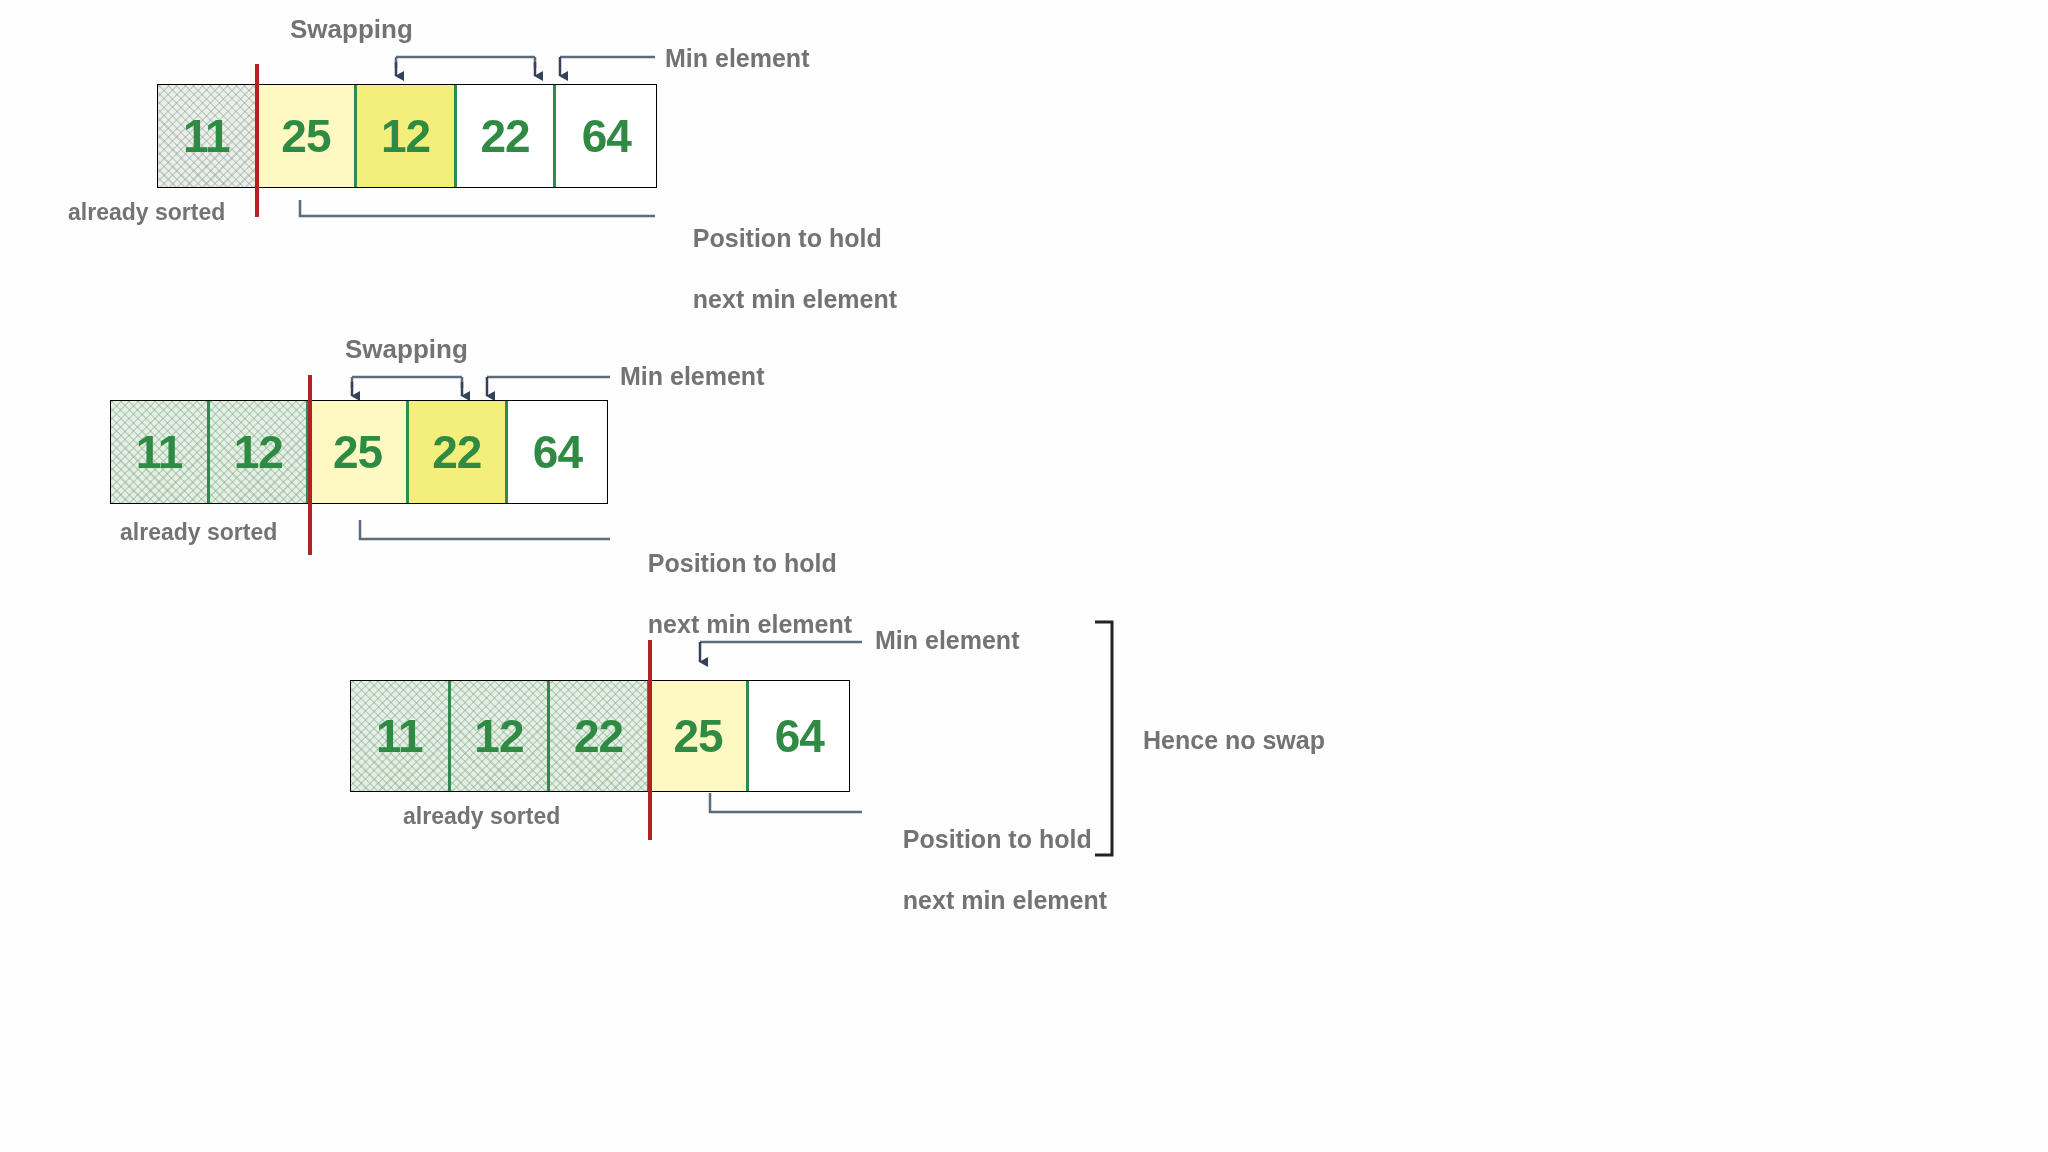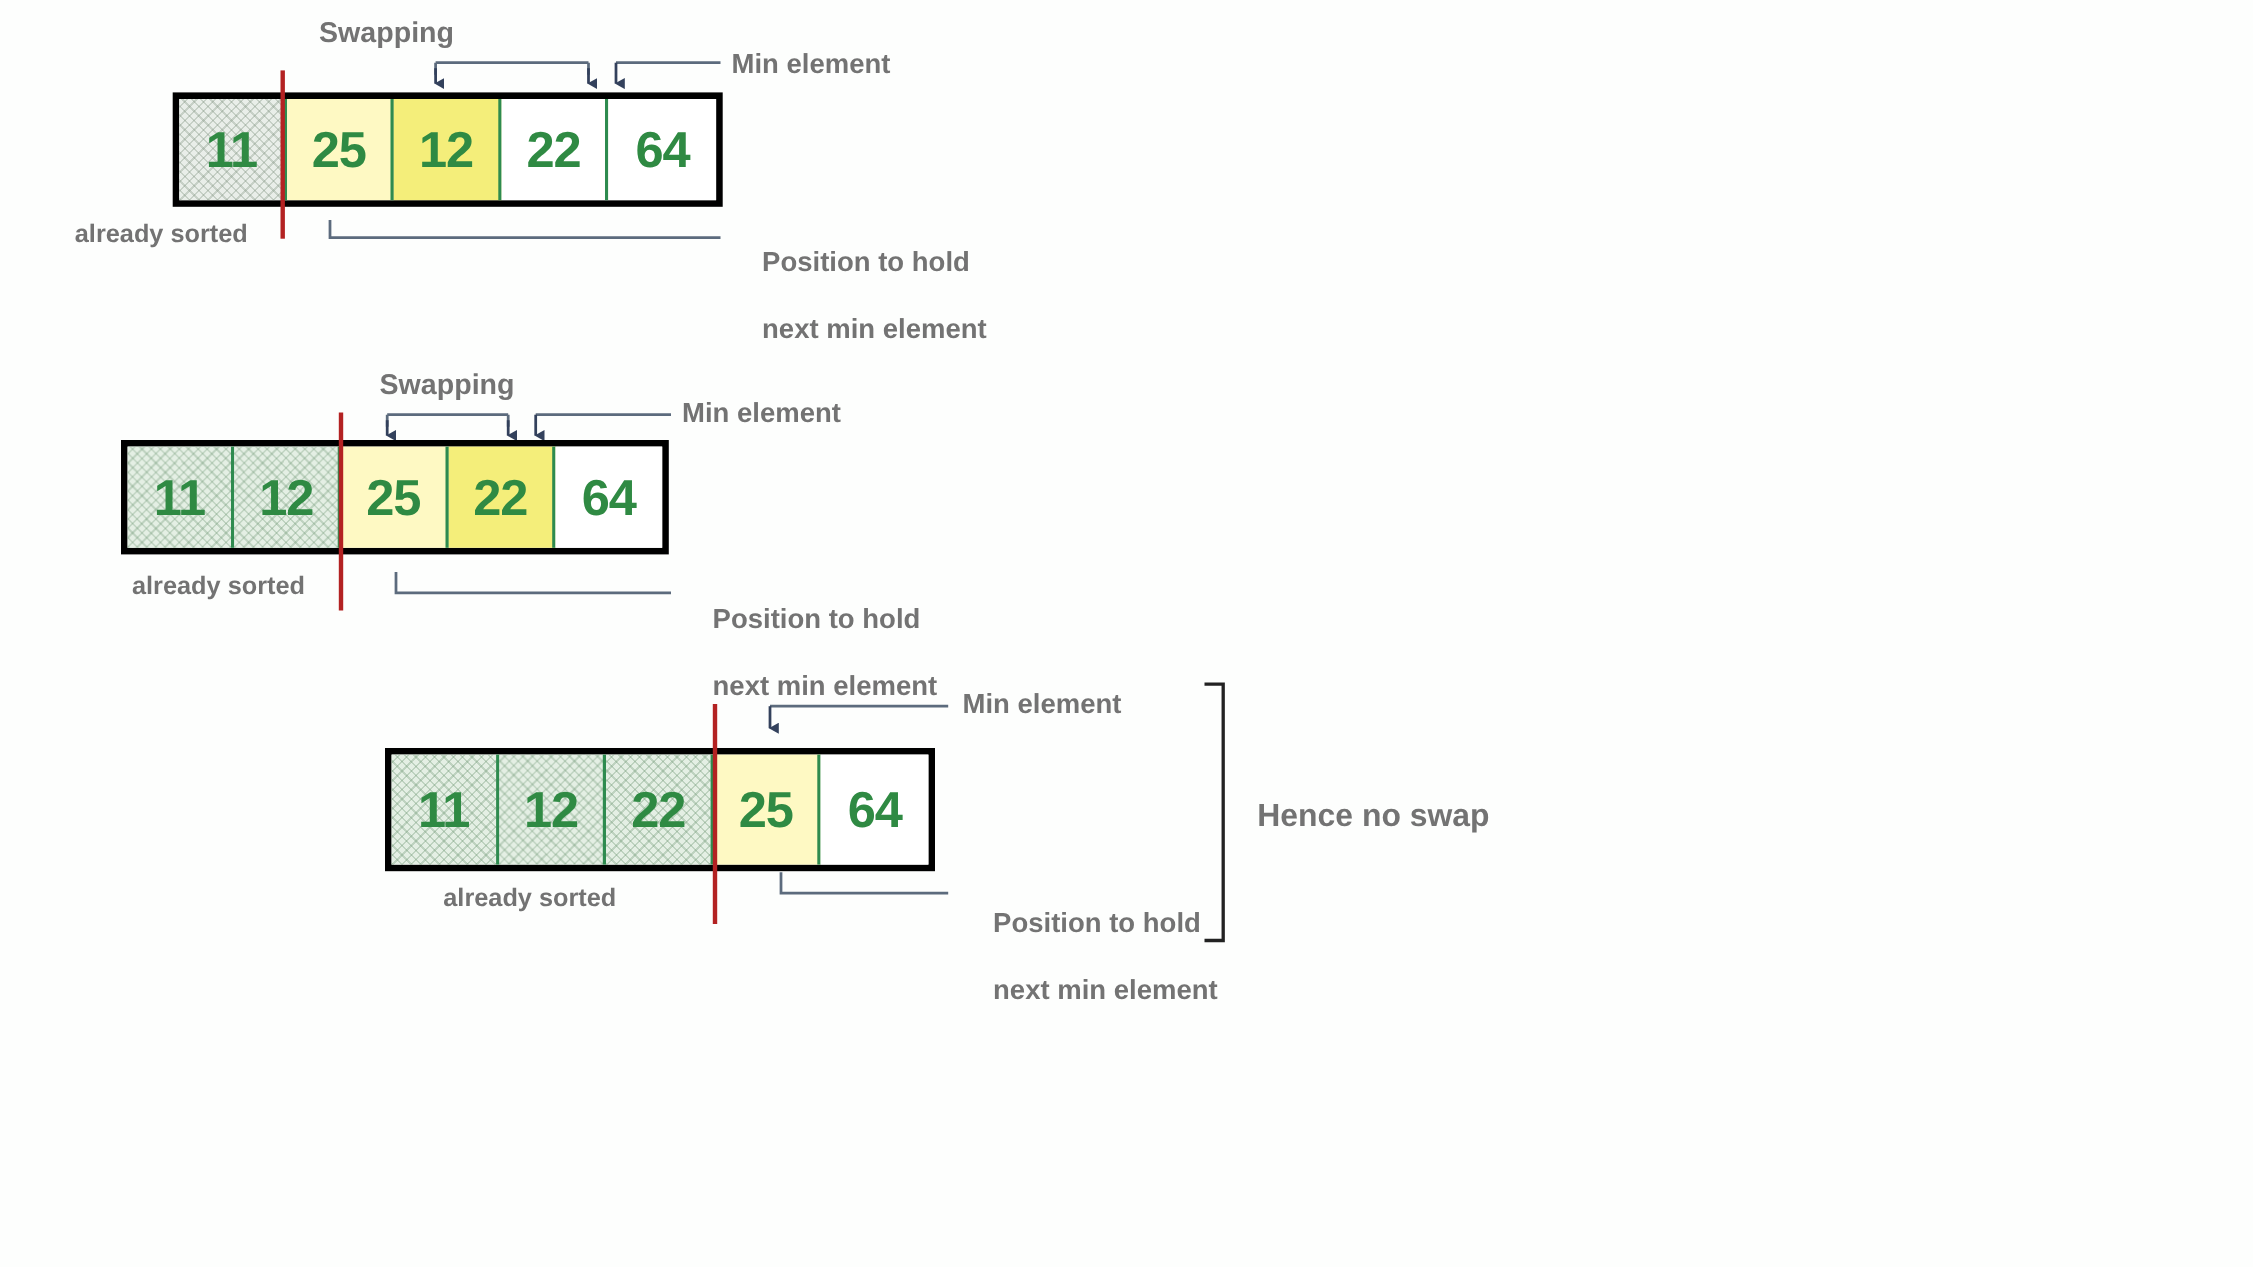--- a/index.html
+++ b/index.html
@@ -16,21 +16,21 @@
     background: #fdfefd;
   }
 
   
   .panel {
     position: absolute;
   }
   .row {
     position: absolute;
     display: flex;
-    border: 6px solid #000000;
+    border: 1px solid #000000;
     box-sizing: border-box;
     background: #ffffff;
     justify-content: center;
   }
   .cell {
     box-sizing: border-box;
     border-right: 3px solid #2e8b4f;
     display: flex;
     align-items: center;
     justify-content: center;
@@ -196,14 +196,14 @@
 
   <div class="divider" style="left:648px; top:640px; height:200px;"></div>
 
   <div class="lbl" style="left:403px; top:802px; font-size:23px;">already sorted</div>
 
   <div class="lbl" style="left:875px; top:793px; font-size:25px;">
     <span>Position to hold</span><br>
     <span>next min element</span>
   </div>
 
-  <div class="lbl" style="left:1143px; top:725px; font-size:29px;">Hence no swap</div>
+  <div class="lbl" style="left:1143px; top:725px; font-size:25px;">Hence no swap</div>
 </div>
 
 </body></html>

